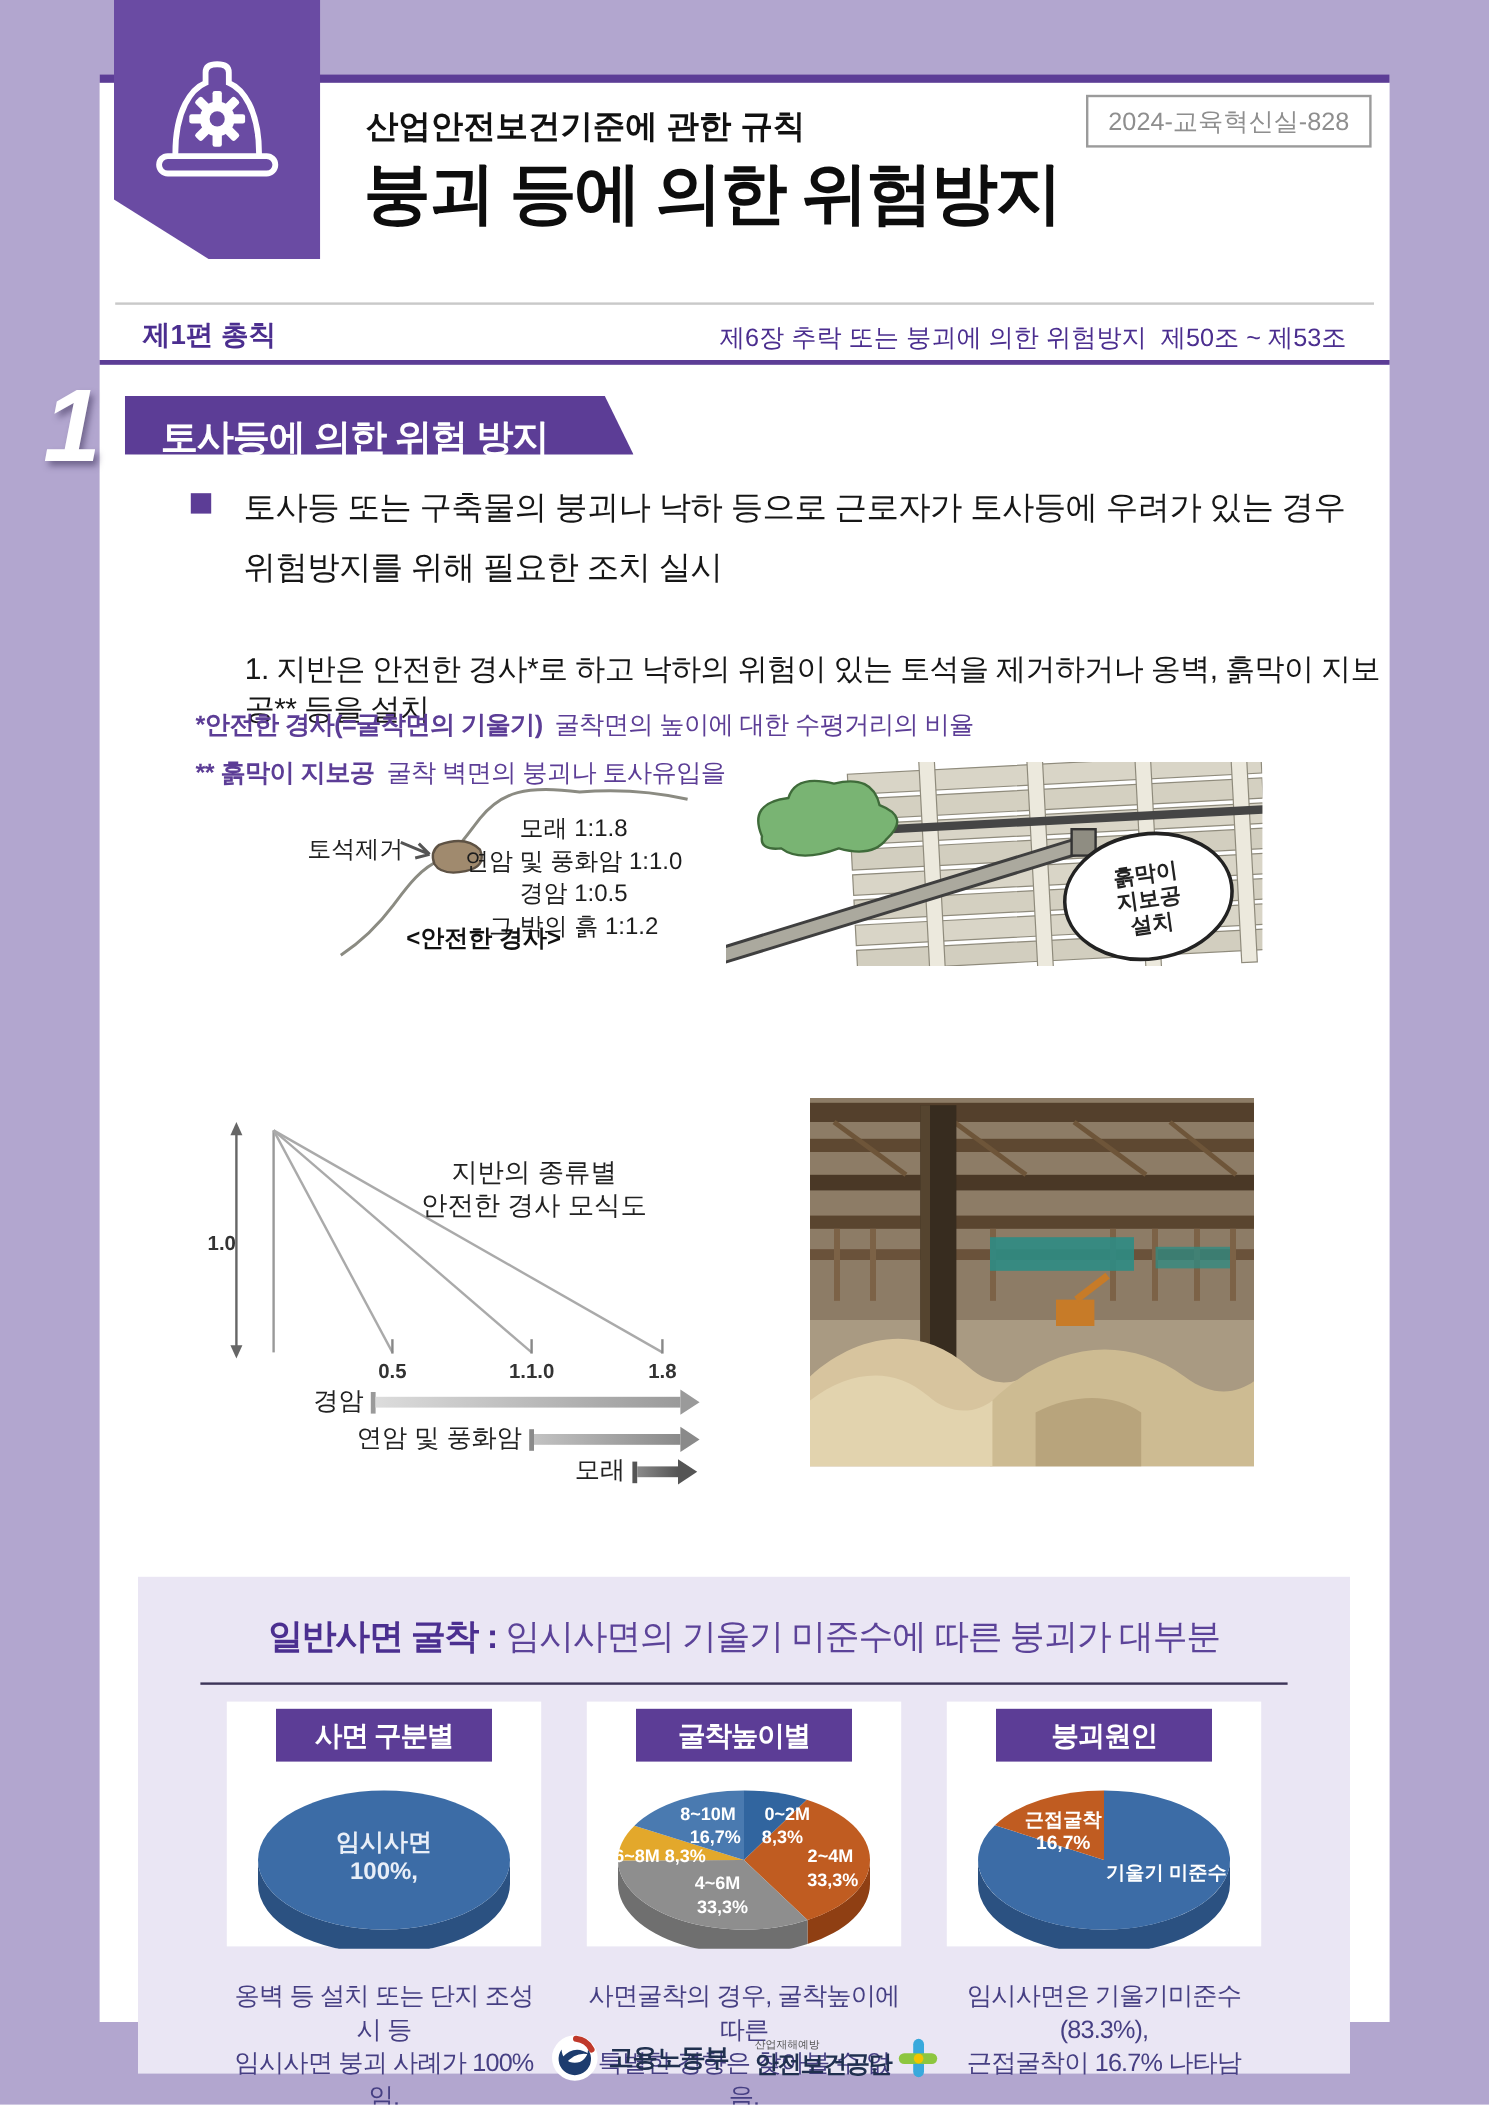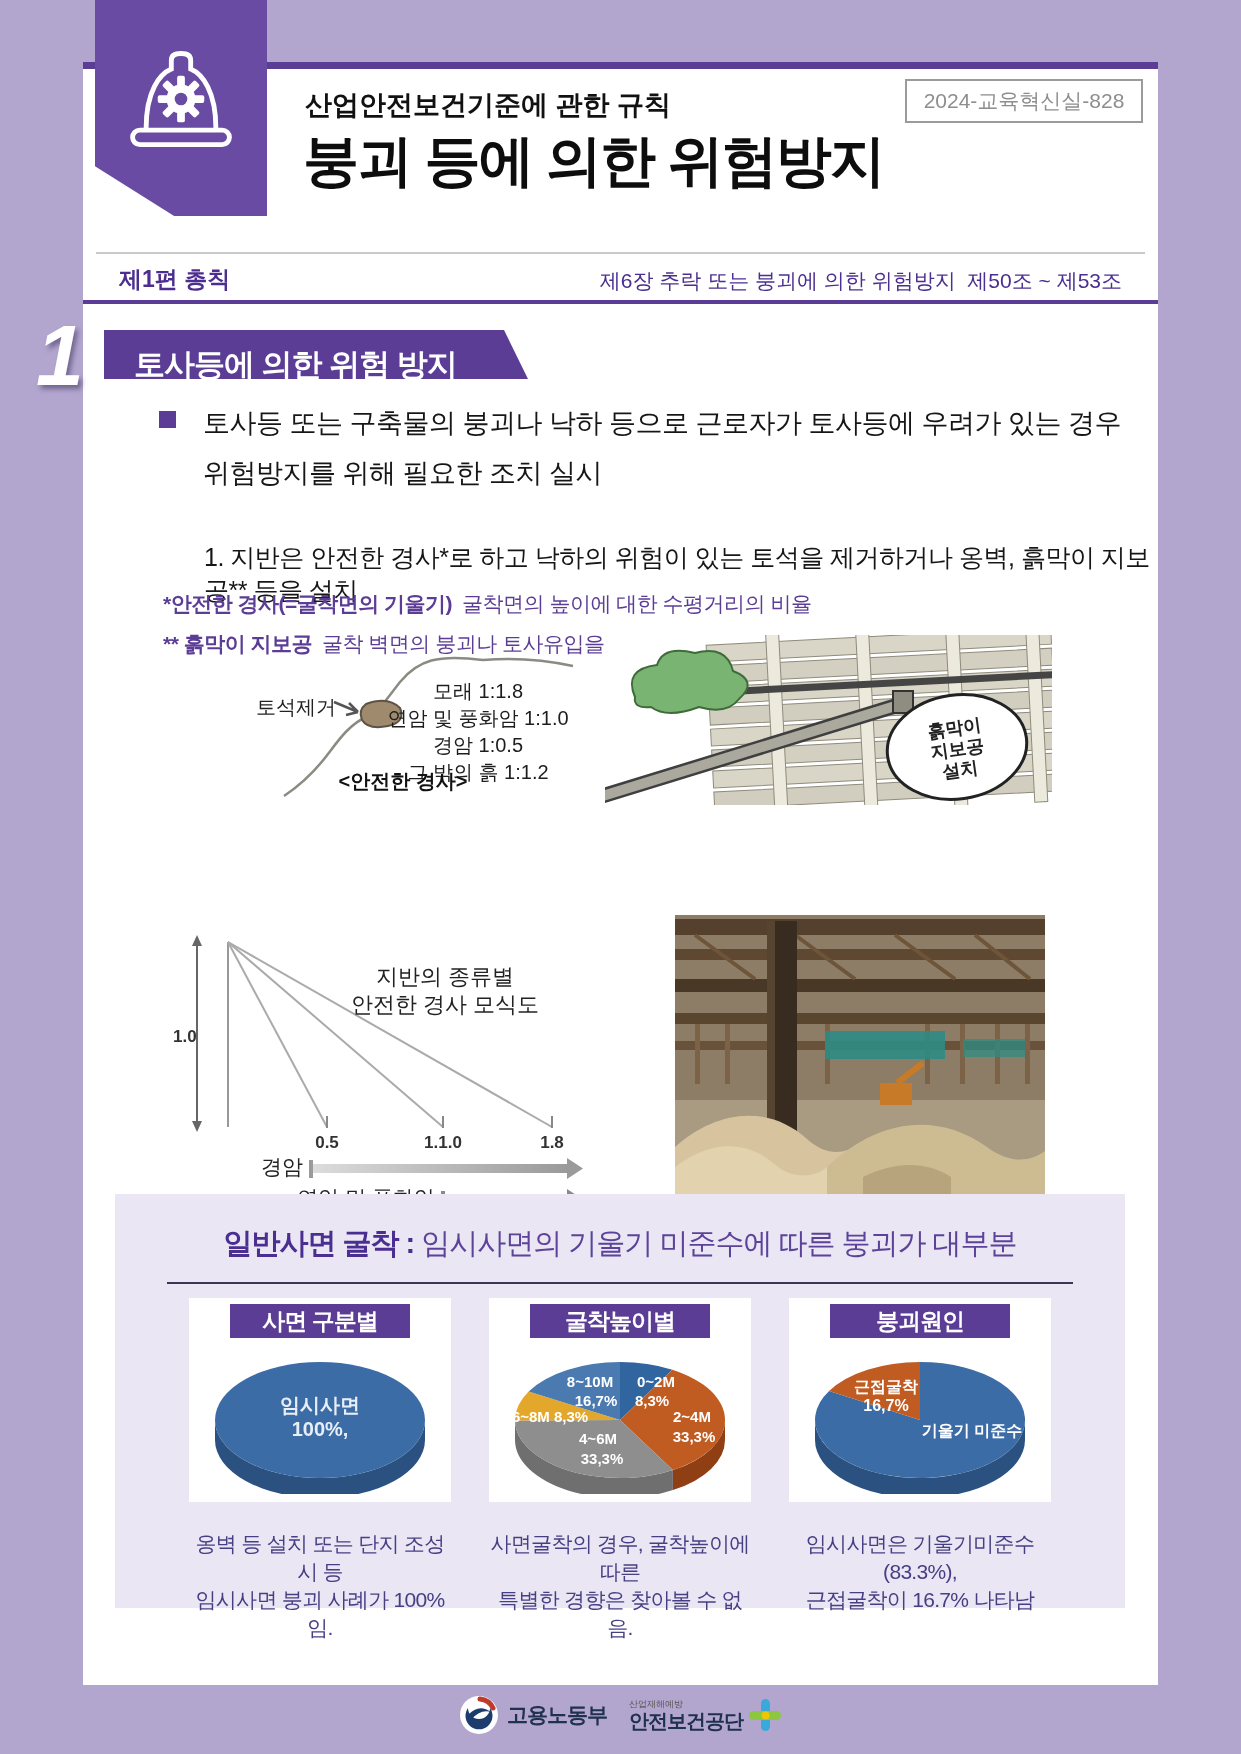--- a/index.html
+++ b/index.html
@@ -46,29 +46,29 @@
   .slope-cap{position:absolute;left:100px;top:116px;width:150px;text-align:center;font-size:20px;font-weight:bold;color:#111;}
 
   
   .shoring{position:absolute;left:522px;top:573px;width:447px;height:170px;}
 
   
   .schematic{position:absolute;left:62px;top:858px;width:470px;height:320px;}
   .photo{position:absolute;left:592px;top:853px;width:370px;height:307px;}
 
   
-  .info-box{position:absolute;left:32px;top:1132px;width:1010px;height:414px;background:#eae6f4;}
+  .info-box{position:absolute;left:32px;top:1252px;width:1010px;height:414px;background:#eae6f4;}
   .info-title{position:absolute;left:0;top:30px;width:100%;text-align:center;font-size:29px;letter-spacing:-1px;}
   .info-title .tb{font-weight:800;color:#4b2f90;}
   .info-title .tr{font-weight:500;color:#5c4399;}
   .info-divider{position:absolute;left:52px;right:52px;top:88px;height:2px;background:#3d3559;}
   .cols{position:absolute;left:0;right:0;top:104px;display:flex;justify-content:center;gap:38px;}
   .col{width:262px;}
   .panel{background:#fff;height:198px;padding-top:6px;}
-  .badge{width:180px;height:34px;margin:0 auto;background:#5c3d96;color:#fff;font-size:23px;font-weight:800;
+  .badge{width:180px;height:44px;margin:0 auto;background:#5c3d96;color:#fff;font-size:23px;font-weight:800;
          display:flex;align-items:center;justify-content:center;letter-spacing:-1px;}
   .panel svg{display:block;margin:2px auto 0;}
   .caption{margin-top:28px;text-align:center;font-size:21px;line-height:28px;color:#463f83;letter-spacing:-0.7px;}
 
   
   .footer{position:absolute;left:0;right:0;top:1695px;display:flex;justify-content:center;align-items:center;gap:22px;}
   .moel{display:flex;align-items:center;gap:8px;}
   .moel-name{font-size:21px;font-weight:800;color:#20304f;letter-spacing:-1px;}
   .kosha{display:flex;align-items:center;gap:5px;}
   .kosha-txt{display:flex;flex-direction:column;line-height:1;}

